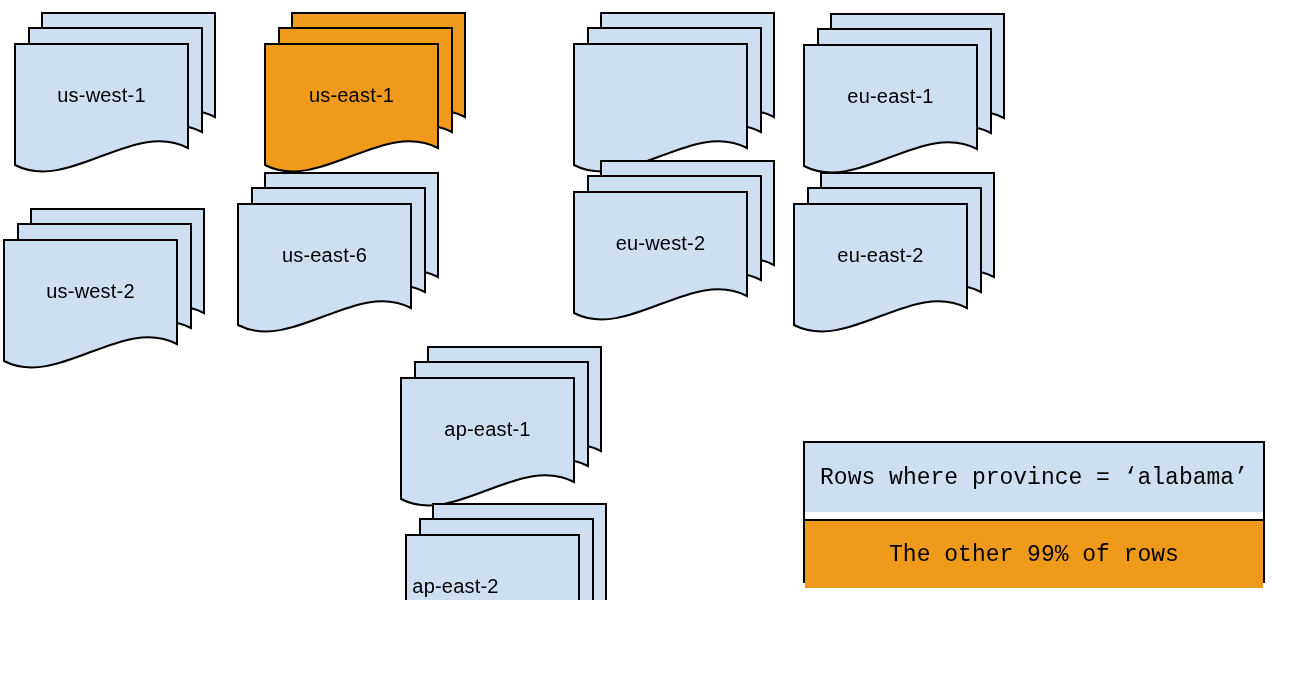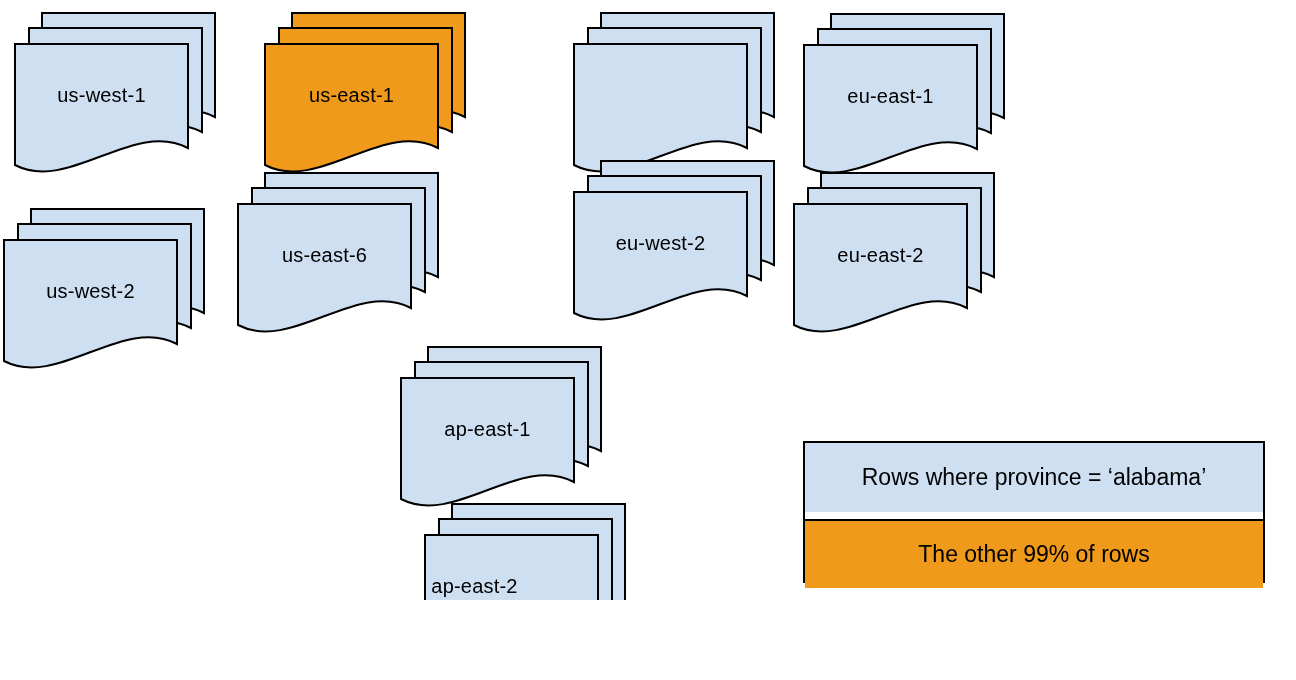--- a/index.html
+++ b/index.html
@@ -37,35 +37,36 @@
   
   .p-us-west-1 { left: 14px;  top: 12px; }
   .p-us-east-1 { left: 247px; top: 12px; margin-left: 17px; }
   .p-eu-west-1 { left: 573px; top: 12px; }
   .p-eu-east-1 { left: 803px; top: 13px; }
   .p-us-west-2 { left: 3px;  top: 172px; margin-top: 36px; }
   .p-us-east-2 { left: 237px; top: 172px; }
   .p-eu-west-2 { left: 573px; top: 160px; }
   .p-eu-east-2 { left: 793px; top: 172px; }
   .p-ap-east-1 { left: 400px; top: 346px; text-align: center; }
-  .p-ap-east-2 { left: 387px; top: 503px; padding-left: 37px; }
+  .p-ap-east-2 { left: 368px; top: 503px; padding-left: 37px; }
 
   
   .legend {
     position: absolute;
     left: 803px; top: 441px;
     width: 462px; height: 142px;
     border: 2px solid var(--stroke, #000);
     box-sizing: border-box;
   }
   .legend-row {
     height: 50%;
     box-sizing: border-box;
     display: flex; align-items: center; justify-content: center;
     font-size: 23px;
+    font-family: Liberation Mono, monospace;
   }
   .legend-row.row-blue   { background: var(--region-fill, #cedff2); }
   .legend-row.row-orange { background: var(--highlight-fill, #f09a1b); border-top: 2px solid var(--stroke, #000); margin-top: 7px; }
 </style>
 </head>
 <body>
 
 <div id="canvas">
 
   <div class="stack p-us-west-1">

